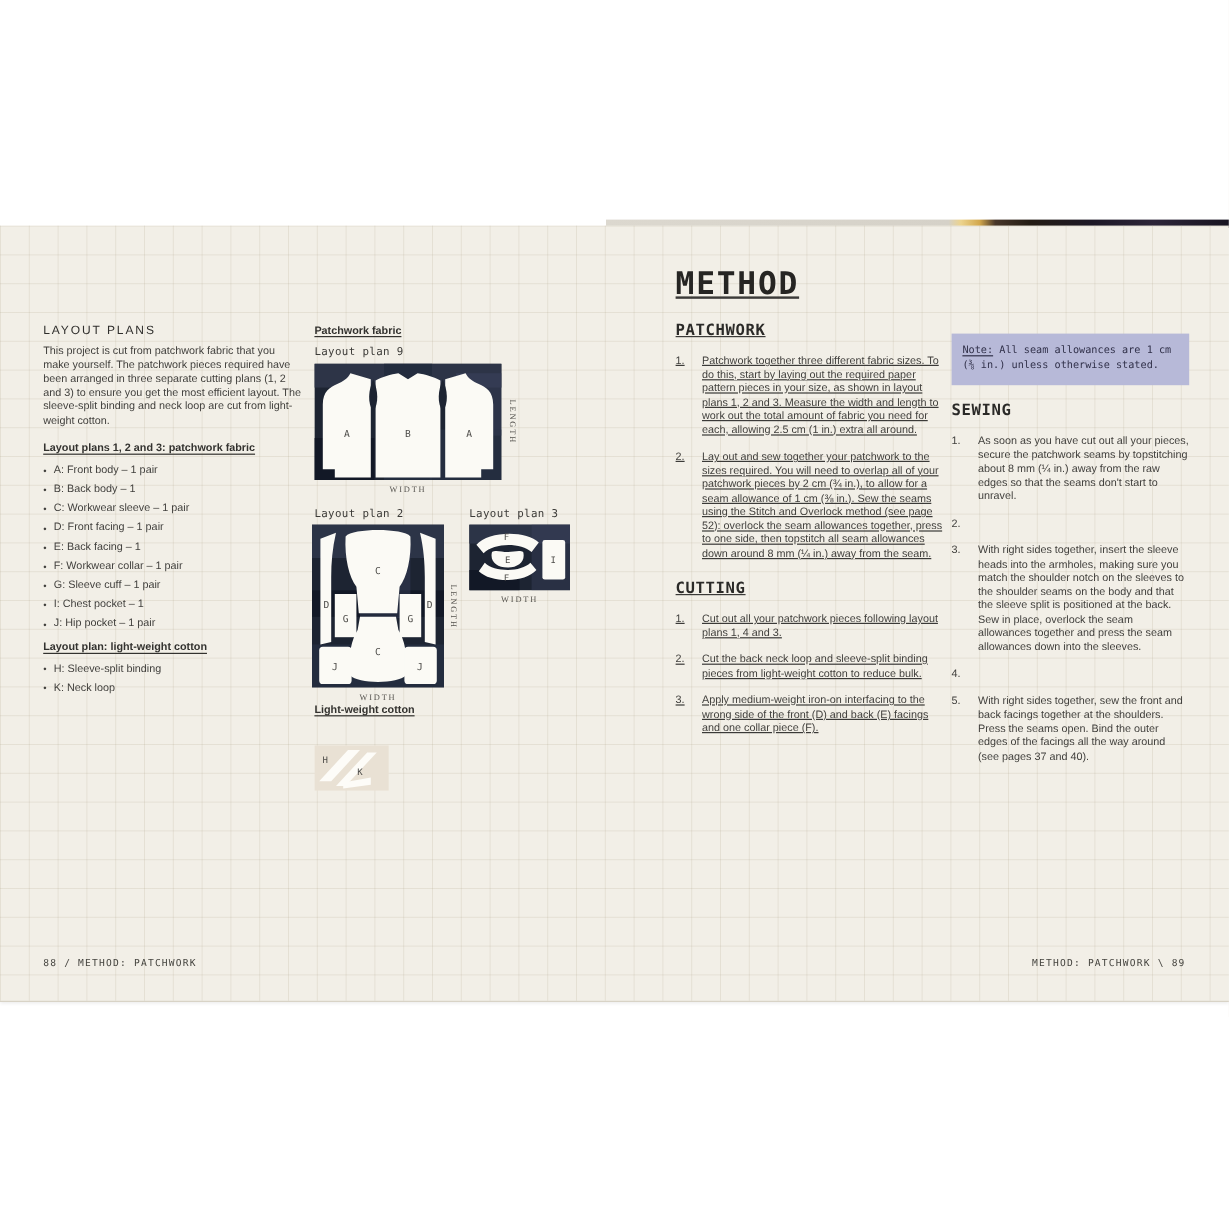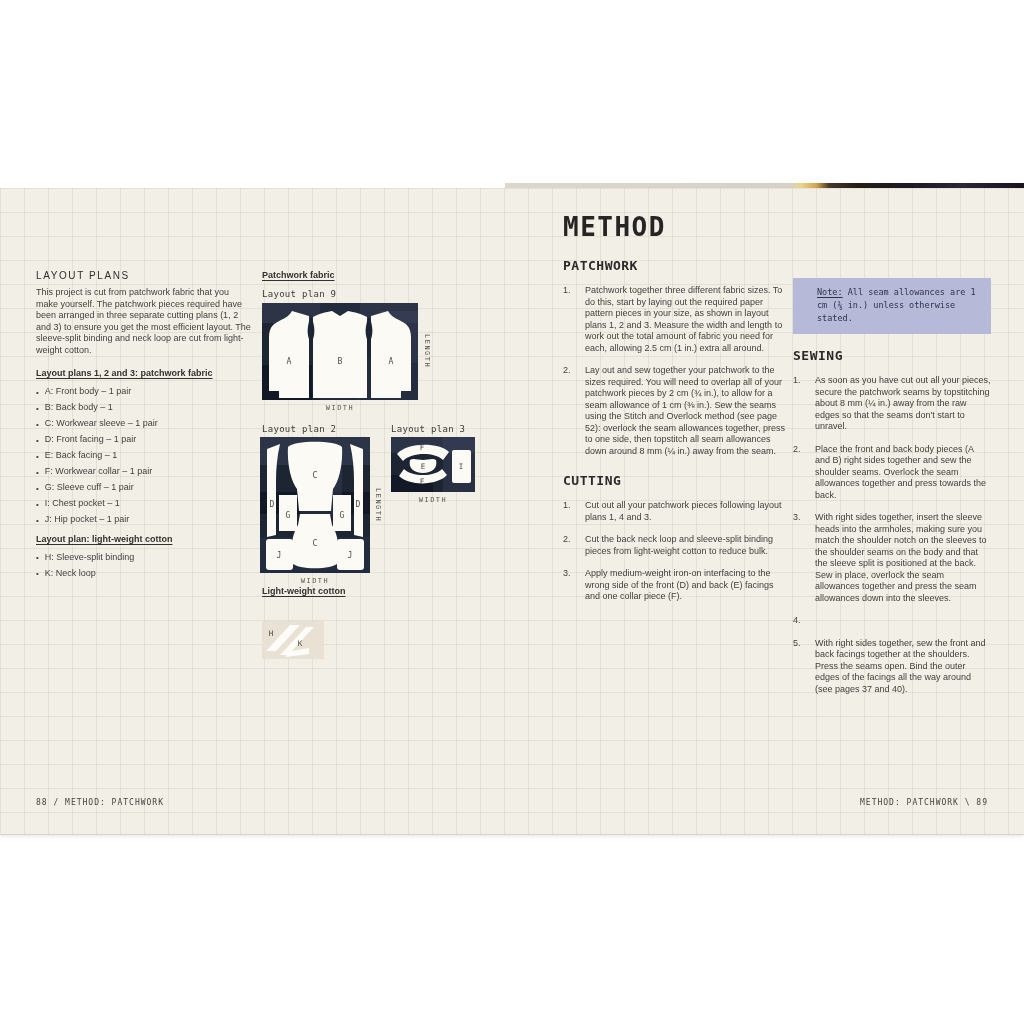--- a/index.html
+++ b/index.html
@@ -25,31 +25,31 @@
     box-shadow:0 2px 3px rgba(0,0,0,0.08);
   }
   .abs{position:absolute;}
   
   .kicker{font-size:10px;letter-spacing:1.6px;color:#2f2e2c;}
   .body-txt{font-size:9px;line-height:11.5px;color:#403f3c;}
   .subhead{font-size:9px;font-weight:bold;text-decoration:underline;text-underline-offset:2px;color:#33322f;}
   .li{display:flex;font-size:9px;line-height:11.5px;margin-bottom:4.5px;color:#403f3c;}
   .li::before{content:"•";font-size:8px;margin-right:6px;position:relative;top:0.5px;color:#403f3c;}
   .plan-label{font-family:"DejaVu Sans Mono",monospace;font-size:9px;letter-spacing:0.3px;color:#3c3b38;}
-  .axis{font-family:Liberation Mono, monospace;font-size:7px;letter-spacing:1.5px;color:#55534e;}
+  .axis{font-family:Liberation Serif, serif;font-size:7px;letter-spacing:1.5px;color:#55534e;}
   .axis-v{writing-mode:vertical-rl;text-orientation:mixed;display:flex;align-items:center;justify-content:center;}
   svg text{font-family:"DejaVu Sans Mono",monospace;fill:#4e4d4a;}
   
   .method-title{font-family:"DejaVu Sans Mono",monospace;font-size:26px;font-weight:bold;letter-spacing:1.5px;color:#262523;}
   .sec-head{font-family:"DejaVu Sans Mono",monospace;font-size:13px;font-weight:bold;letter-spacing:0.5px;color:#2b2a28;}
   .step{display:flex;margin-bottom:11px;}
   .step .num{font-size:9px;line-height:11.5px;width:22px;flex:none;color:#403f3c;}
   .step .stx{font-size:9px;line-height:11.5px;flex:1;color:#403f3c;}
   .note-box{
-    background:#b7b9d8;padding:8px 9px 9px 24px;
+    background:#b7b9d8;padding:8px 9px 9px 9px;
     font-family:"DejaVu Sans Mono",monospace;font-size:8.5px;line-height:13px;color:#31314a;
   }
   .note-box .nlabel{text-decoration:underline;text-underline-offset:2px;}
   .footer{font-family:"DejaVu Sans Mono",monospace;font-size:8px;letter-spacing:1px;color:#45443f;}
   .mb6{margin-bottom:6px;}
 </style>
 </head>
 <body>
 
 <div class="photo-edge"></div>
@@ -178,21 +178,21 @@
     <rect width="62" height="38" fill="#e9e1d4"></rect>
     <path d="M4,30 L28,4 L38,4 L14,30 Z" fill="#fdfcf8"></path>
     <path d="M18,34 L44,6 L52,6 L26,34 Z" fill="#fdfcf8"></path>
     <path d="M24,31 L47,27 L47,33 L24,36 Z" fill="#fdfcf8"></path>
     <text x="9" y="15" font-size="7.5" text-anchor="middle" fill="#6a6258">H</text>
     <text x="38" y="25" font-size="7.5" text-anchor="middle" fill="#6a6258">K</text>
   </svg>
 
   <div class="abs footer" style="left:36px;top:610px;">88 / METHOD: PATCHWORK</div>
 
-  <div class="abs" style="left:563px;top:24px;width:224px;">
+  <div class="abs" style="left:563px;top:34px;width:224px;text-decoration:underline;">
     <div class="method-title" style="margin-bottom:16px;">METHOD</div>
     <div class="sec-head" style="margin-bottom:12px;">PATCHWORK</div>
     <div>
       <div class="step">
         <span class="num">1.</span>
         <span class="stx">Patchwork together three different fabric sizes. To do this, start by laying out the required paper pattern pieces in your size, as shown in layout plans 1, 2 and 3. Measure the width and length to work out the total amount of fabric you need for each, allowing 2.5 cm (1 in.) extra all around.</span>
       </div>
       <div class="step">
         <span class="num">2.</span>
         <span class="stx">Lay out and sew together your patchwork to the sizes required. You will need to overlap all of your patchwork pieces by 2 cm (¾ in.), to allow for a seam allowance of 1 cm (⅜ in.). Sew the seams using the Stitch and Overlock method (see page 52): overlock the seam allowances together, press to one side, then topstitch all seam allowances down around 8 mm (¼ in.) away from the seam.</span>
@@ -218,21 +218,20 @@
   <div class="abs" style="left:793px;top:90px;width:198px;">
     <div class="note-box" style="margin-bottom:14px;"><span class="nlabel">Note:</span><span> All seam allowances are 1 cm (⅜ in.) unless otherwise stated.</span></div>
     <div class="sec-head" style="margin-bottom:12px;">SEWING</div>
     <div>
       <div class="step">
         <span class="num">1.</span>
         <span class="stx">As soon as you have cut out all your pieces, secure the patchwork seams by topstitching about 8 mm (¼ in.) away from the raw edges so that the seams don't start to unravel.</span>
       </div>
       <div class="step">
         <span class="num">2.</span>
-        <span class="stx">Place the front and back body pieces (A and B) right sides together and sew the shoulder seams. Overlock the seam allowances together and press towards the back.</span>
       </div>
       <div class="step">
         <span class="num">3.</span>
         <span class="stx">With right sides together, insert the sleeve heads into the armholes, making sure you match the shoulder notch on the sleeves to the shoulder seams on the body and that the sleeve split is positioned at the back. Sew in place, overlock the seam allowances together and press the seam allowances down into the sleeves.</span>
       </div>
       <div class="step">
         <span class="num">4.</span>
       </div>
       <div class="step">
         <span class="num">5.</span>

